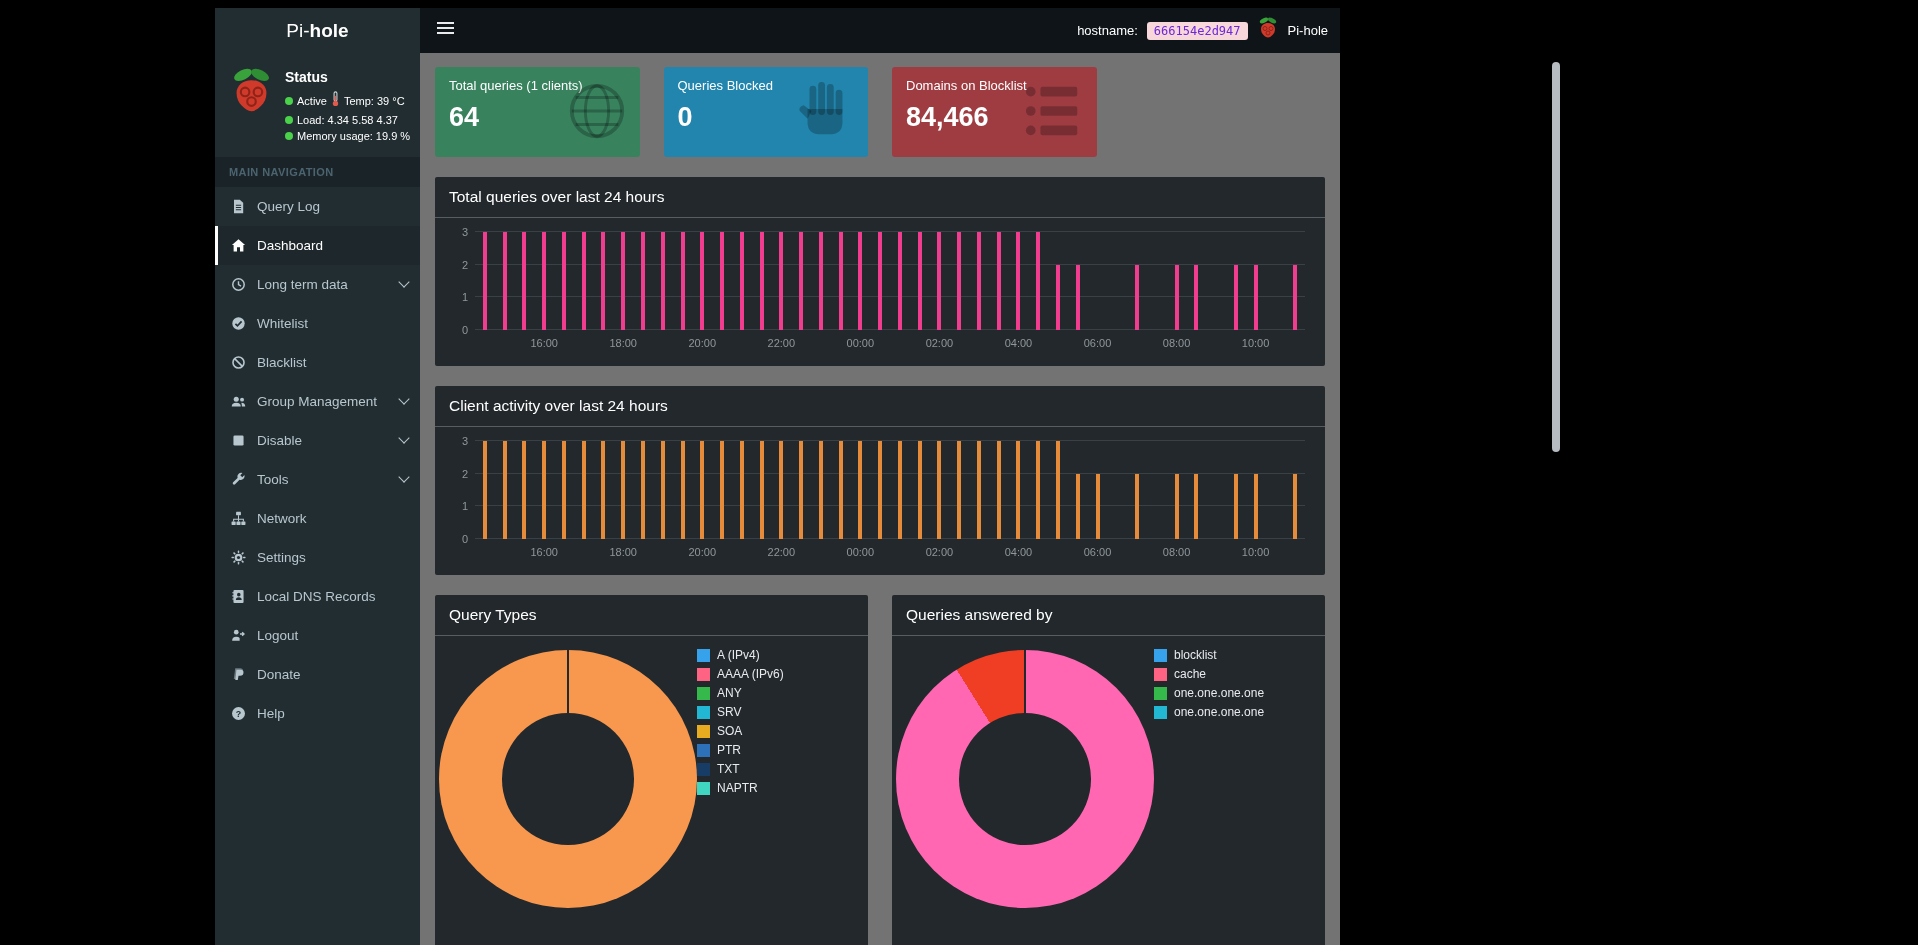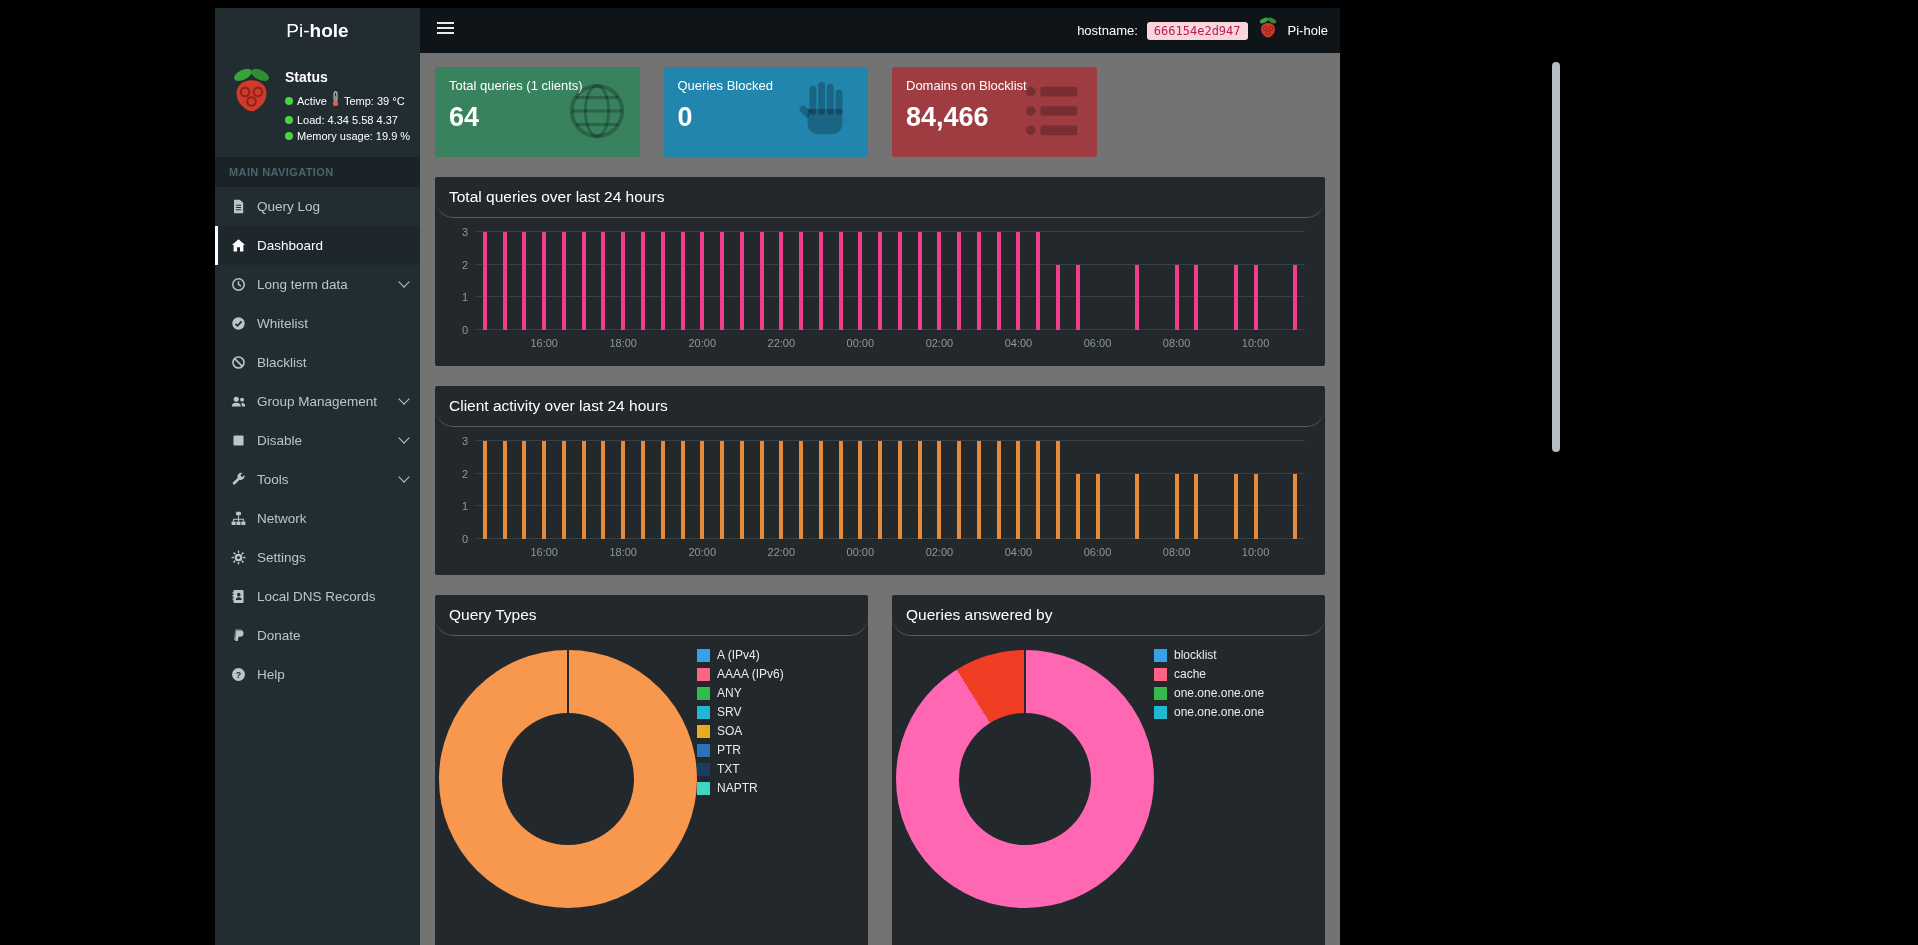--- a/index.html
+++ b/index.html
@@ -36,21 +36,21 @@
   
   .content{position:absolute;left:205px;top:45px;right:0;bottom:0;background:#737373;overflow:hidden;
            padding:14px 15px;box-sizing:border-box;}
   .cards{display:grid;grid-template-columns:repeat(4,1fr);gap:24px;}
   .card{position:relative;height:90px;border-radius:3px;padding:11px 14px;box-sizing:border-box;color:#fff;overflow:hidden;}
   .ctitle{font-size:13px;}
   .cvalue{font-size:27px;font-weight:bold;margin-top:9px;}
   .cicon{position:absolute;right:12px;top:13px;}
 
   .panel{background:#23282c;margin-top:20px;border-radius:2px;}
-  .panel-h{padding:11px 14px;font-size:15.5px;color:#fff;border-bottom:1px solid #565e63;border-radius:19px;}
+  .panel-h{padding:11px 14px;font-size:15.5px;color:#fff;border-bottom:1px solid #565e63;}
   .panel-b{padding:10px 14px 8px;}
 
   
   .barchart{position:relative;height:130px;}
   .plot{position:absolute;left:26px;right:6px;top:4px;height:98px;}
   .grid{position:absolute;left:0;right:0;height:1px;background:#3a4146;}
   .ytick{position:absolute;left:-25px;width:18px;text-align:right;font-size:11px;color:#8f979c;}
   .bar{position:absolute;bottom:0;width:4px;transform:translateX(-50%);}
   .xlabels{position:absolute;left:26px;right:6px;top:109px;height:16px;color:#8f979c;font-size:11px;}
   .xlabels span{position:absolute;transform:translateX(-50%);}
@@ -80,21 +80,21 @@
         <span>Pi-</span>
         <b>hole</b>
       </a>
     <a class="hamburger">
         <span></span>
         <span></span>
         <span></span>
       </a>
     <div class="nav-right">
       <span>hostname:</span>
-      <span class="hostbadge" id="hostbadge" style="background: rgb(248, 215, 218); color: #be185d;">666154e2d947</span>
+      <span class="hostbadge" id="hostbadge" style="background: rgb(248, 215, 218); color: #6d28d9;">666154e2d947</span>
       <span id="nav-raspberry"><svg viewBox="0 0 44 52" width="22" height="26" xmlns="http://www.w3.org/2000/svg">
             <ellipse cx="14" cy="9" rx="9" ry="4.6" fill="#3aa23a" transform="rotate(-26 14 9)"></ellipse>
             <ellipse cx="30" cy="9" rx="9" ry="4.6" fill="#2f8d34" transform="rotate(26 30 9)"></ellipse>
             <path d="M22 14c8 0 14 5 14 12 0 5-2 9-5 12-2.6 2.6-5.6 5-9 5s-6.4-2.4-9-5c-3-3-5-7-5-12 0-7 6-12 14-12z" fill="#d03a2b"></path>
             <g fill="none" stroke="#8f2318" stroke-width="2">
               <circle cx="16" cy="25" r="4"></circle>
               <circle cx="28" cy="25" r="4"></circle>
               <circle cx="22" cy="34" r="4"></circle>
             </g>
           </svg></span>
@@ -245,20 +245,30 @@
         <a class="mitem">
           <span class="micon">
             <svg viewBox="0 0 16 16" width="15" height="15" fill="currentColor" xmlns="http://www.w3.org/2000/svg">
               <rect x="2.6" y="1" width="10.8" height="14" rx="1.2"></rect>
               <path d="M1.4 4h2M1.4 7.3h2M1.4 10.6h2" stroke="currentColor" stroke-width="1.2"></path>
               <circle cx="8.3" cy="6" r="1.9" fill="#222d32"></circle>
               <path d="M5.2 11.8q0-3 3.1-3t3.1 3z" fill="#222d32"></path>
             </svg>
           </span>
           <span>Local DNS Records</span>
+        </a>
+        <a class="mitem">
+          <span class="micon">
+            <svg viewBox="0 0 16 16" width="15" height="15" fill="currentColor" xmlns="http://www.w3.org/2000/svg">
+              <circle cx="5.6" cy="4.4" r="2.5"></circle>
+              <path d="M1.2 13.6q0-4.4 4.4-4.4 2.4 0 3.6 1.4v3z"></path>
+              <path d="M9.6 6.4h4.2M11.9 4.5l2 1.9-2 1.9" fill="none" stroke="currentColor" stroke-width="1.4"></path>
+            </svg>
+          </span>
+          <span>Logout</span>
         </a>
         <a class="mitem">
           <span class="micon">
             <svg viewBox="0 0 16 16" width="15" height="15" fill="currentColor" xmlns="http://www.w3.org/2000/svg">
               <path d="M4.5 1.2h5.2q3.3 0 3.3 3.1 0 3.6-3.9 3.6H6.9L6 12.8H3z" opacity="0.5"></path>
               <path d="M5.8 3h4.6q2.9 0 2.9 2.8 0 3.4-3.6 3.4H8l-0.8 4.6H4.6z"></path>
             </svg>
           </span>
           <span>Donate</span>
         </a>

